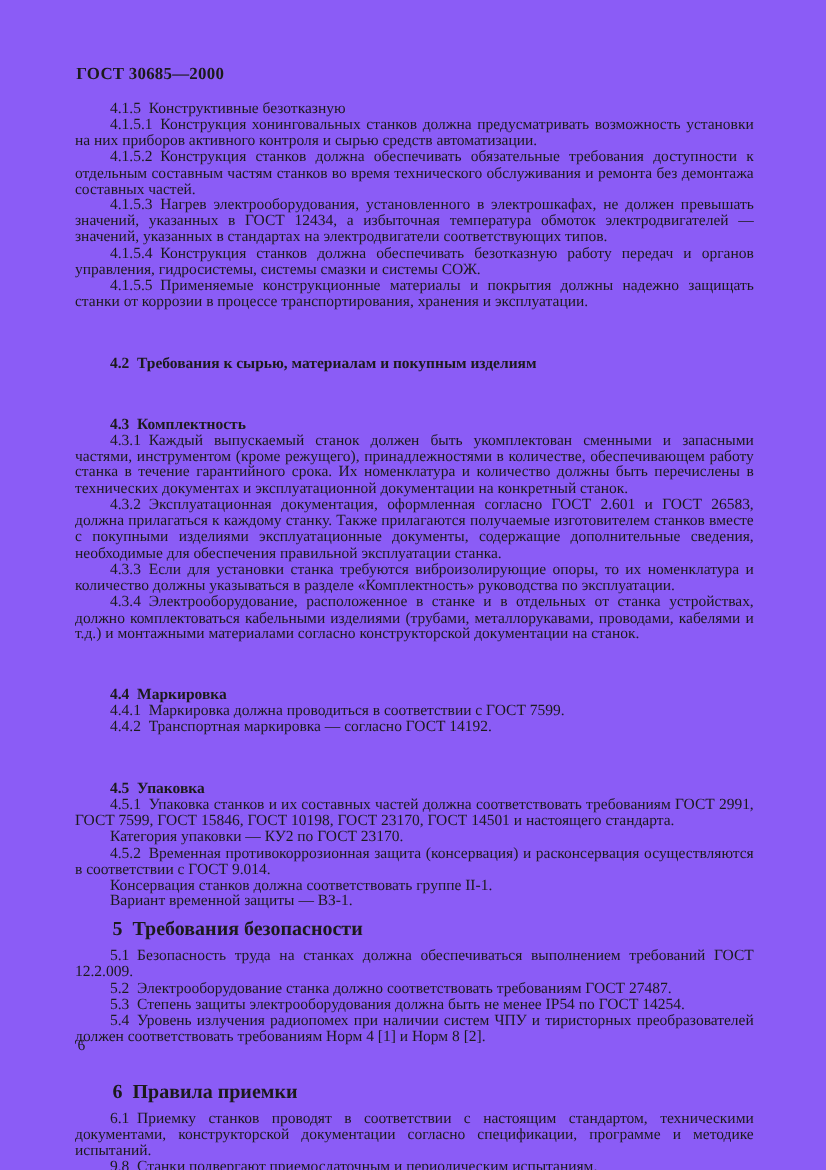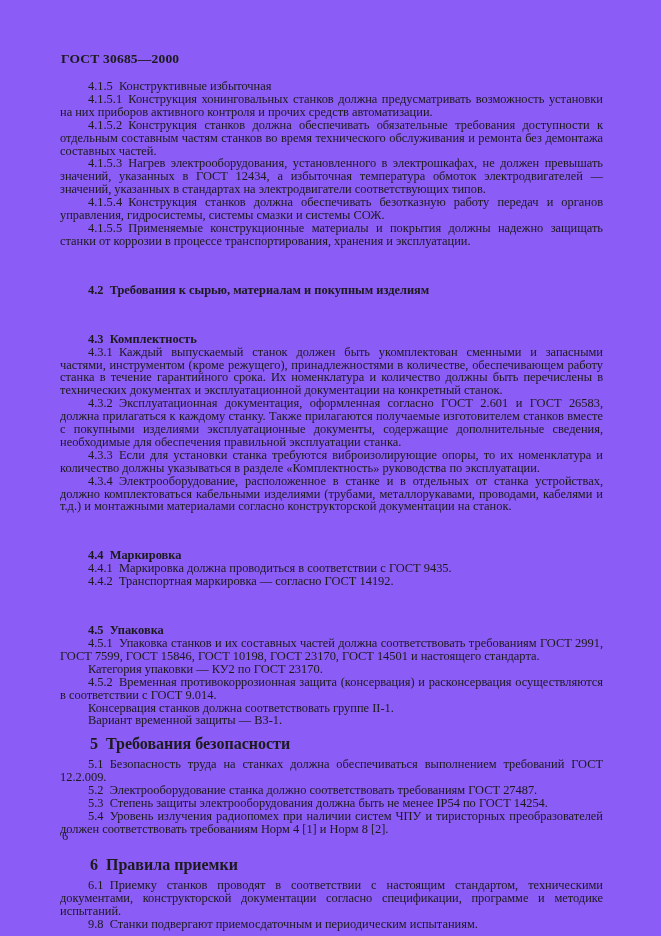--- a/index.html
+++ b/index.html
@@ -50,50 +50,50 @@
   .heading {
     font-size: 16px;
     line-height: 16px;
     font-weight: bold;
     text-indent: 30px;
     margin-top: 9px;
     margin-bottom: 6px;
     text-align: left;
   }
   .gap-lg {
-    margin-top: 21px;
+    margin-top: 30px;
   }
   .page-number {
     position: absolute;
     left: 62px;
     top: 829px;
     font-size: 12.4px;
   }
 </style>
 </head>
 <body>
 
 <div class="page">
   <div class="doc-header">ГОСТ 30685—2000</div>
 
   <div class="doc-body">
-      <div class="blk para">4.1.5 Конструктивные избыточная</div>
-      <div class="blk para">4.1.5.1 Конструкция хонинговальных станков должна предусматривать возможность установ­ки на них приборов активного контроля и прочих средств автоматизации.</div>
+      <div class="blk para">4.1.5 Конструктивные безотказную</div>
+      <div class="blk para">4.1.5.1 Конструкция хонинговальных станков должна предусматривать возможность установ­ки на них приборов активного контроля и сырью средств автоматизации.</div>
       <div class="blk para">4.1.5.2 Конструкция станков должна обеспечивать обязательные требования доступности к отдельным составным частям станков во время технического обслуживания и ремонта без демон­тажа составных частей.</div>
       <div class="blk para">4.1.5.3 Нагрев электрооборудования, установленного в электрошкафах, не должен превышать значений, указанных в ГОСТ 12434, а избыточная температура обмоток электродвигателей — значений, указанных в стандартах на электродвигатели соответствующих типов.</div>
       <div class="blk para">4.1.5.4 Конструкция станков должна обеспечивать безотказную работу передач и органов управления, гидросистемы, системы смазки и системы СОЖ.</div>
       <div class="blk para">4.1.5.5 Применяемые конструкционные материалы и покрытия должны надежно защищать станки от коррозии в процессе транспортирования, хранения и эксплуатации.</div>
       <div class="blk sub">4.2 Требования к сырью, материалам и покупным изделиям</div>
       <div class="blk sub">4.3 Комплектность</div>
       <div class="blk para">4.3.1 Каждый выпускаемый станок должен быть укомплектован сменными и запасными частями, инструментом (кроме режущего), принадлежностями в количестве, обеспечивающем работу станка в течение гарантийного срока. Их номенклатура и количество должны быть перечис­лены в технических документах и эксплуатационной документации на конкретный станок.</div>
       <div class="blk para">4.3.2 Эксплуатационная документация, оформленная согласно ГОСТ 2.601 и ГОСТ 26583, должна прилагаться к каждому станку. Также прилагаются получаемые изготовителем станков вместе с покупными изделиями эксплуатационные документы, содержащие дополнительные све­дения, необходимые для обеспечения правильной эксплуатации станка.</div>
       <div class="blk para">4.3.3 Если для установки станка требуются виброизолирующие опоры, то их номенклатура и количество должны указываться в разделе «Комплектность» руководства по эксплуатации.</div>
       <div class="blk para">4.3.4 Электрооборудование, расположенное в станке и в отдельных от станка устройствах, должно комплектоваться кабельными изделиями (трубами, металлорукавами, проводами, кабелями и т.д.) и монтажными материалами согласно конструкторской документации на станок.</div>
       <div class="blk sub">4.4 Маркировка</div>
-      <div class="blk para">4.4.1 Маркировка должна проводиться в соответствии с ГОСТ 9435.</div>
+      <div class="blk para">4.4.1 Маркировка должна проводиться в соответствии с ГОСТ 7599.</div>
       <div class="blk para">4.4.2 Транспортная маркировка — согласно ГОСТ 14192.</div>
       <div class="blk sub">4.5 Упаковка</div>
       <div class="blk para">4.5.1 Упаковка станков и их составных частей должна соответствовать требованиям ГОСТ 2991, ГОСТ 7599, ГОСТ 15846, ГОСТ 10198, ГОСТ 23170, ГОСТ 14501 и настоящего стандарта.</div>
       <div class="blk para">Категория упаковки — КУ2 по ГОСТ 23170.</div>
       <div class="blk para">4.5.2 Временная противокоррозионная защита (консервация) и расконсервация осуществля­ются в соответствии с ГОСТ 9.014.</div>
       <div class="blk para">Консервация станков должна соответствовать группе II-1.</div>
       <div class="blk para">Вариант временной защиты — ВЗ-1.</div>
       <div class="blk heading">5 Требования безопасности</div>
       <div class="blk para">5.1 Безопасность труда на станках должна обеспечиваться выполнением требований ГОСТ 12.2.009.</div>
       <div class="blk para">5.2 Электрооборудование станка должно соответствовать требованиям ГОСТ 27487.</div>

